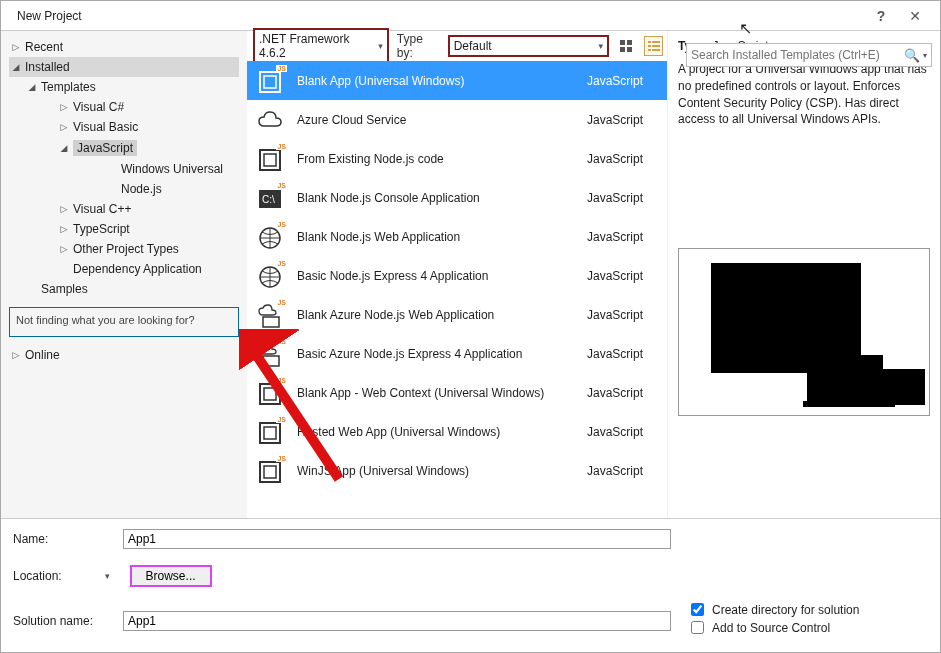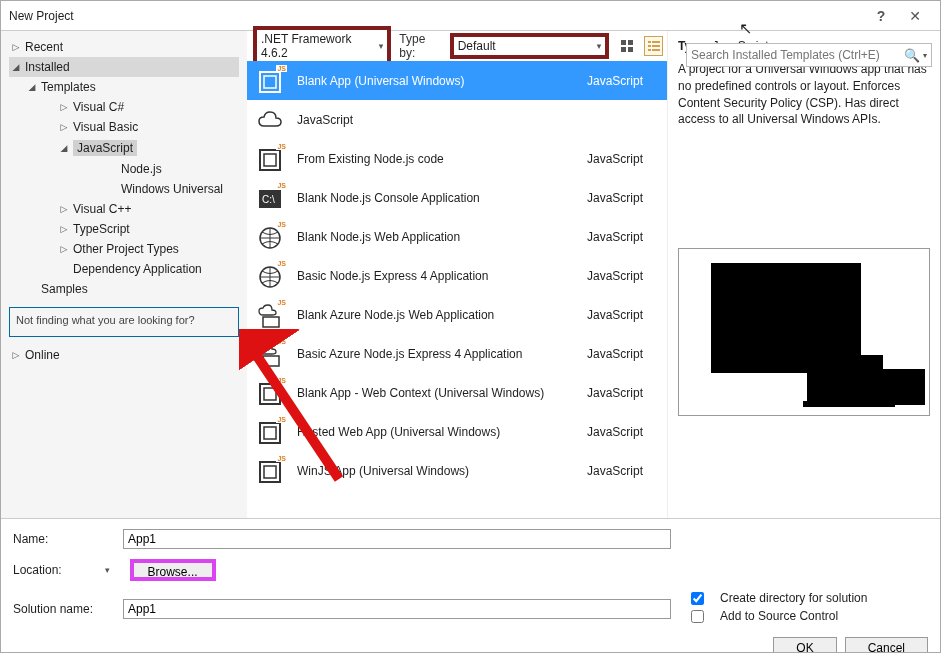--- a/index.html
+++ b/index.html
@@ -1,20 +1,20 @@
 <!DOCTYPE html>
 <html><head>
 <meta charset="utf-8">
 <style>
 * { box-sizing: border-box; margin: 0; padding: 0; font-family: "Segoe UI", Tahoma, sans-serif; }
 body { background: #fff; width: 941px; height: 653px; overflow: hidden; border: 1px solid #aaa; font-size: 12px; color: #1e1e1e; position: relative; }
 
 
 .titlebar { height: 30px; display: flex; align-items: center; padding: 0 8px; border-bottom: 1px solid #ccc; }
-.titlebar .title { flex: 1; font-size: 12px; }
+.titlebar .title { flex: 1; font-size: 12px; margin-left: 8px; }
 .titlebar .sysbtn { width: 34px; height: 30px; display: flex; align-items: center; justify-content: center; font-size: 14px; color: #555; cursor: default; }
 .titlebar .help { font-weight: bold; }
 .cursor-arrow { position: absolute; top: 18px; left: 738px; font-size: 16px; pointer-events: none; }
 
 
 .main { display: flex; height: 487px; }
 .left { width: 246px; background: #f5f5f5; display: flex; flex-direction: column; padding: 6px 0; }
 .center { width: 420px; background: #fff; display: flex; flex-direction: column; }
 .right { flex: 1; background: #fff; padding: 8px 10px; border-left: 1px solid #eee; }
 
@@ -30,21 +30,21 @@
 .tree-item.sel { }
 .tree-item.sel span.label { background: #d0d0d0; padding: 1px 4px; }
 .tree-label { color: #1e1e1e; }
 
 .notfinding { margin: 8px 8px 0 8px; border: 1px solid #0369a1; padding: 6px 6px 10px 6px; }
 .notfinding .q { font-size: 11px; color: #444; }
 .notfinding .link { color: #0066cc; margin-top: 4px; display: block; text-align: center; }
 
 
 .ctoolbar { height: 30px; display: flex; align-items: center; gap: 8px; padding: 4px 4px 4px 6px; }
-.combo { border: 4px solid #7f1d1d; background: #fff; display: inline-flex; align-items: center; padding: 2px 4px; font-size: 12px; }
+.combo { border: 2px solid #7f1d1d; background: #fff; display: inline-flex; align-items: center; padding: 2px 4px; font-size: 12px; }
 .combo .caret { margin-left: 6px; font-size: 9px; color: #555; }
 .sortby-label { font-size: 12px; color: #333; }
 .viewbtn { width: 20px; height: 20px; border: 1px solid transparent; display: inline-flex; align-items: center; justify-content: center; }
 .viewbtn.active { border: 1px solid #cda14f; background: #fff8e8; }
 
 
 .tlist { flex: 1; overflow: auto; }
 .trow { display: flex; align-items: center; height: 39px; padding: 0 10px; gap: 12px; }
 .trow.sel { background: #3399ff; color: #fff; }
 .trow .icon { width: 28px; height: 28px; display: flex; align-items: flex-end; justify-content: flex-start; position: relative; }
@@ -65,27 +65,27 @@
 .preview .xbox { width: 20px; height: 8px; background:#000; position:absolute; bottom:10px; right:28px; border-radius: 6px; }
 
 
 .searchbar { position: absolute; top: 42px; right: 8px; width: 246px; height: 24px; border: 1px solid #bbb; display: flex; align-items: center; padding: 0 4px; background: #fff; }
 .searchbar input { border: none; flex: 1; font-size: 12px; color: #777; outline: none; }
 .searchbar .mag { font-size: 13px; color: #555; }
 .searchbar .caret { font-size: 8px; color: #555; margin-left: 2px; }
 
 
 .bottom { border-top: 1px solid #ccc; padding: 10px 12px 6px 12px; }
-.frow { display: flex; align-items: center; margin-bottom: 10px; }
+.frow { display: flex; align-items: center; margin-bottom: 16px; }
 .frow .flabel { width: 110px; font-size: 12px; }
 .frow input.ftext { flex: 1; max-width: 548px; border: 1px solid #999; padding: 2px 4px; font-size: 12px; height: 20px; }
-.frow .fbtn { margin-left: 20px; border: 4px solid #d946ef; background: #efefef; padding: 2px 14px; font-size: 12px; height: 22px; }
+.frow .fbtn { margin-left: 20px; border: 2px solid #d946ef; background: #efefef; padding: 2px 14px; font-size: 12px; height: 22px; }
 .frow .locarrow { margin-left: -18px; font-size: 9px; color: #555; pointer-events: none; }
 .checks { margin-left: 0; }
-.checks label { display: flex; align-items: flex-end; gap: 16px; font-size: 12px; margin-bottom: 4px; }
+.checks label { display: flex; align-items: flex-start; gap: 8px; font-size: 12px; margin-bottom: 4px; }
 .btnrow { display: flex; justify-content: flex-end; gap: 8px; margin-top: 4px; }
 .btnrow button { border: 1px solid #999; background: #efefef; padding: 3px 22px; font-size: 12px; }
 
 
 .redarrow { position: absolute; top: 328px; left: 238px; pointer-events: none; }
 
 svg.glyph { width: 26px; height: 26px; }
 </style>
 </head>
 <body>
@@ -129,25 +129,25 @@
               <span class="arrow">▷</span>
               <span class="tree-label">Visual Basic</span>
             </div>
           <div class="tree-item sel">
               <span class="arrow">◢</span>
               <span class="label">JavaScript</span>
             </div>
           <div class="tree-subsubsub">
             <div class="tree-item no-arrow">
                 <span class="arrow">·</span>
-                <span class="tree-label">Node.js</span>
+                <span class="tree-label">Windows Universal</span>
               </div>
             <div class="tree-item no-arrow">
                 <span class="arrow">·</span>
-                <span class="tree-label">Windows Universal</span>
+                <span class="tree-label">Node.js</span>
               </div>
           </div>
           <div class="tree-item">
               <span class="arrow">▷</span>
               <span class="tree-label">Visual C++</span>
             </div>
           <div class="tree-item">
               <span class="arrow">▷</span>
               <span class="tree-label">TypeScript</span>
             </div>
@@ -218,20 +218,21 @@
           </div>
           <div class="tname">Blank App (Universal Windows)</div>
           <div class="tlang">JavaScript</div>
         </div>
         <div class="trow">
           <div class="icon">
             <svg class="glyph" viewBox="0 0 26 26">
               <path d="M7 18 Q2 18 2 13 Q2 9 7 9 Q8 4 13 4 Q19 4 19 10 Q24 10 24 14 Q24 18 19 18 Z" fill="none" stroke="#333" stroke-width="1.5"></path>
             </svg>
           </div>
+          <div class="tname">Azure Cloud Service</div>
           <div class="tlang">JavaScript</div>
         </div>
         <div class="trow">
           <div class="icon">
             <svg class="glyph" viewBox="0 0 26 26">
               <rect x="3" y="3" width="20" height="20" fill="none" stroke="#333" stroke-width="2"></rect>
               <rect x="7" y="7" width="12" height="12" fill="none" stroke="#333" stroke-width="1.5"></rect>
             </svg>
             <span class="jsbadge">JS</span>
           </div>

